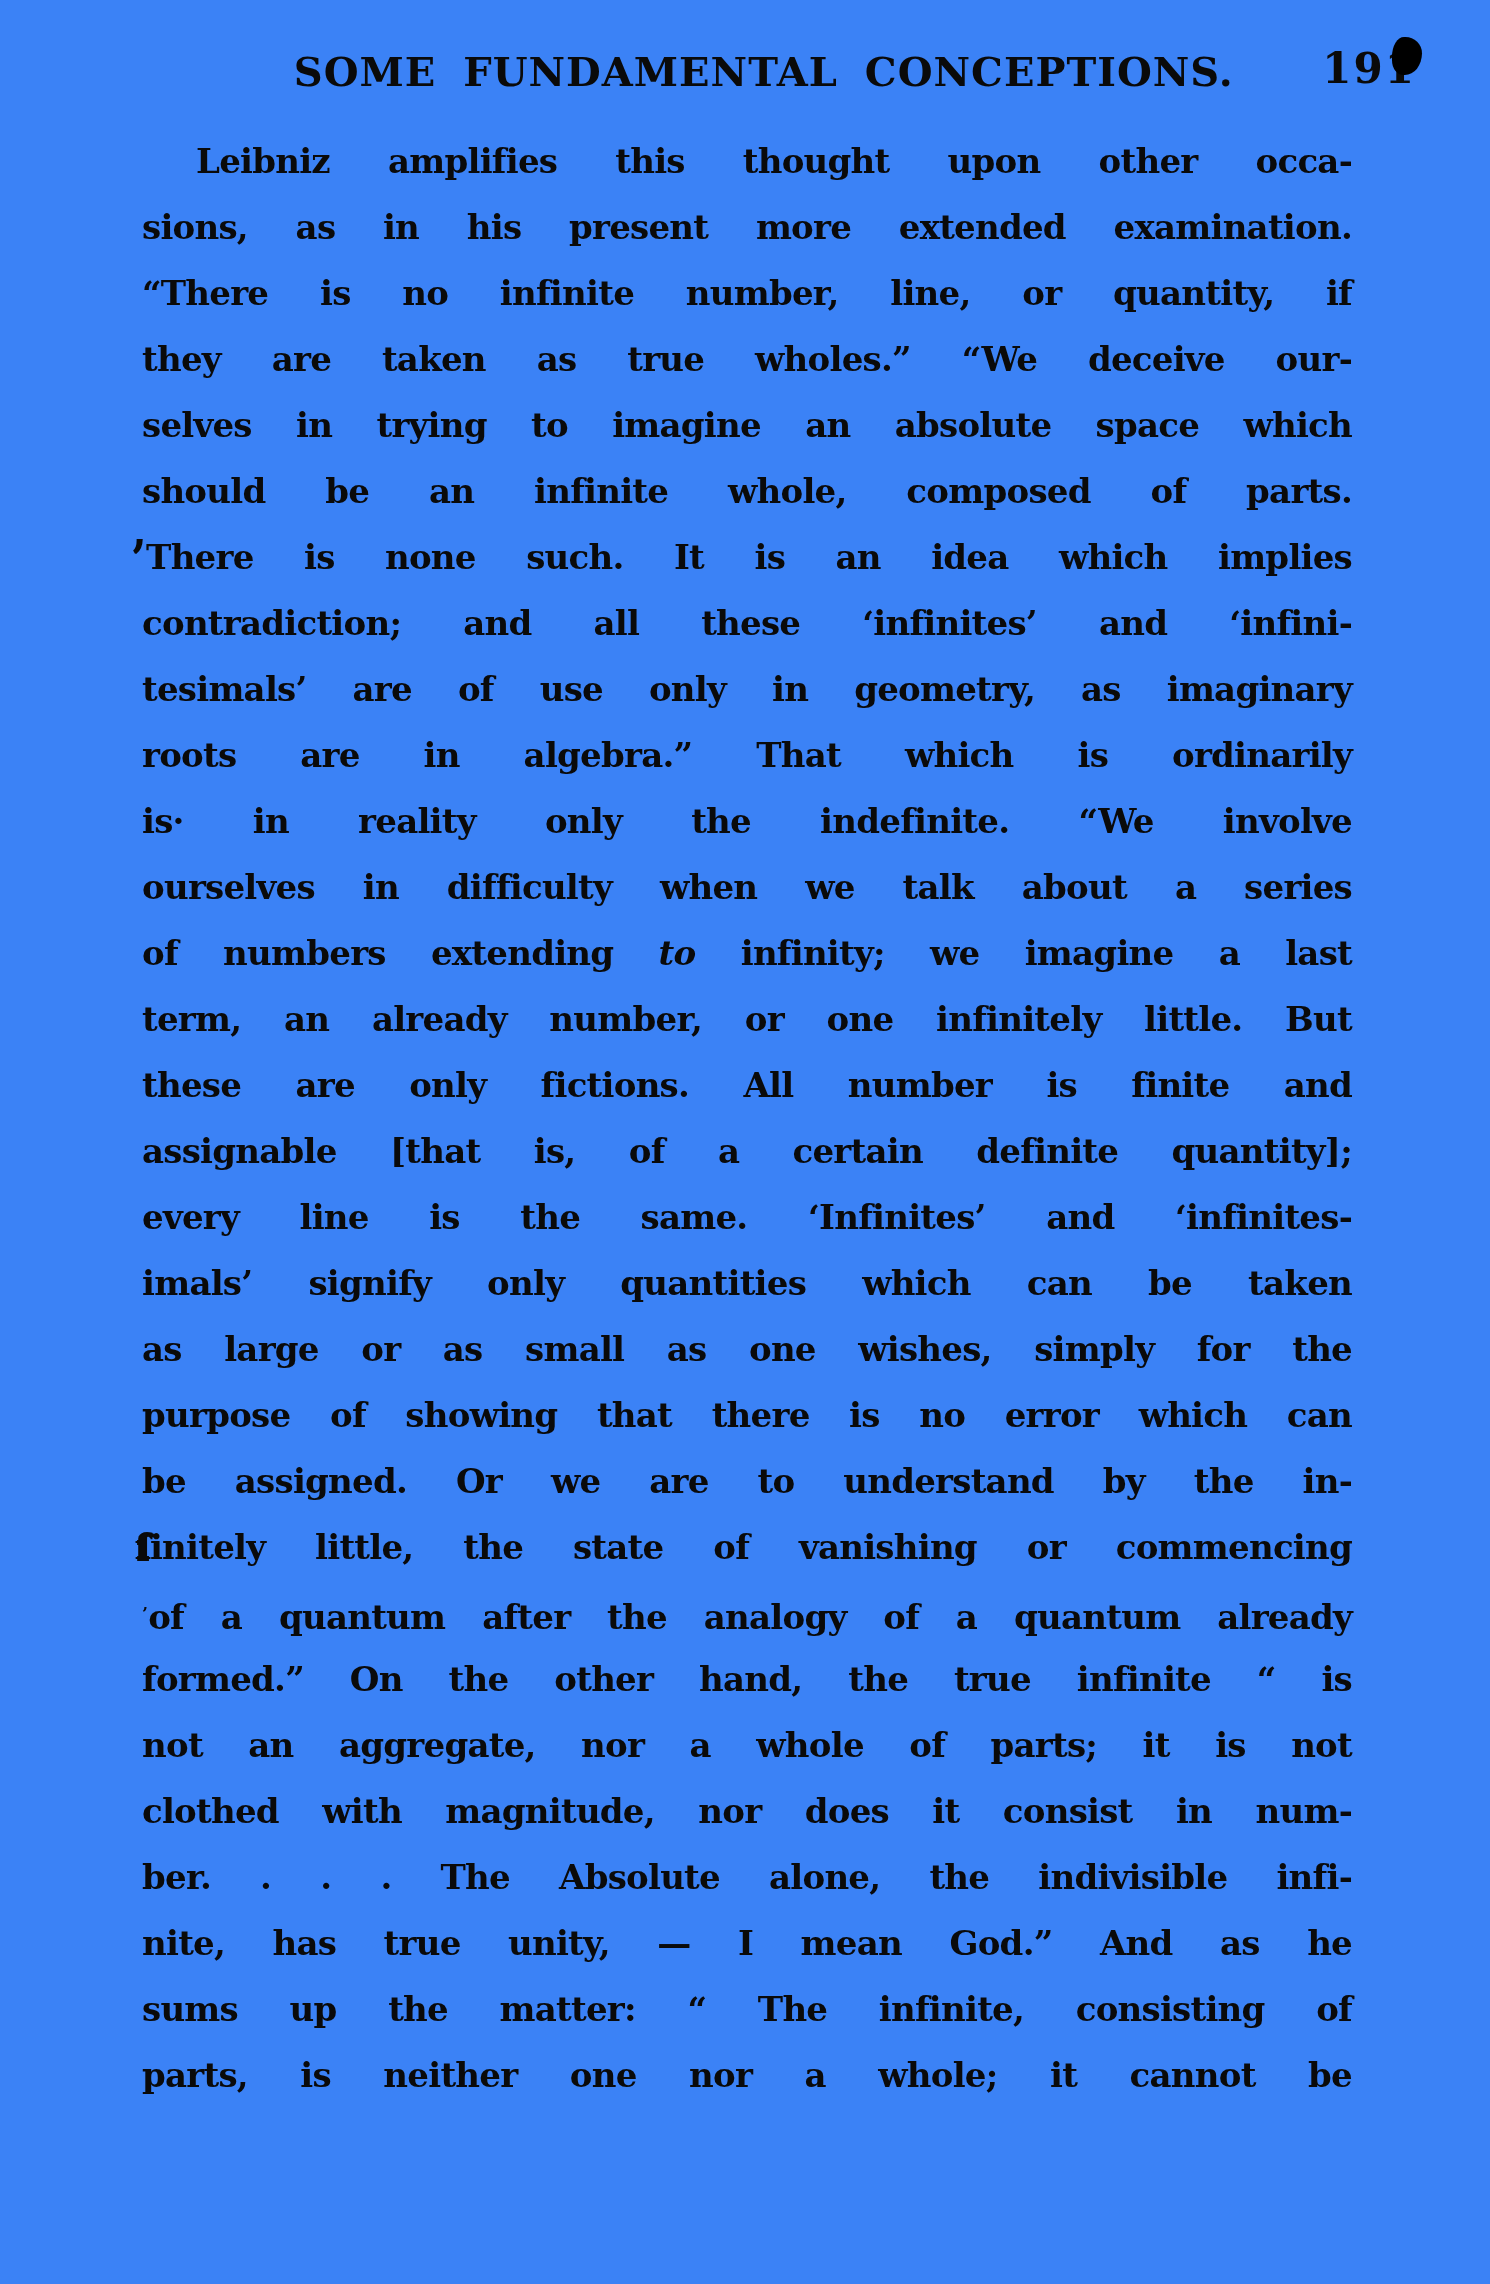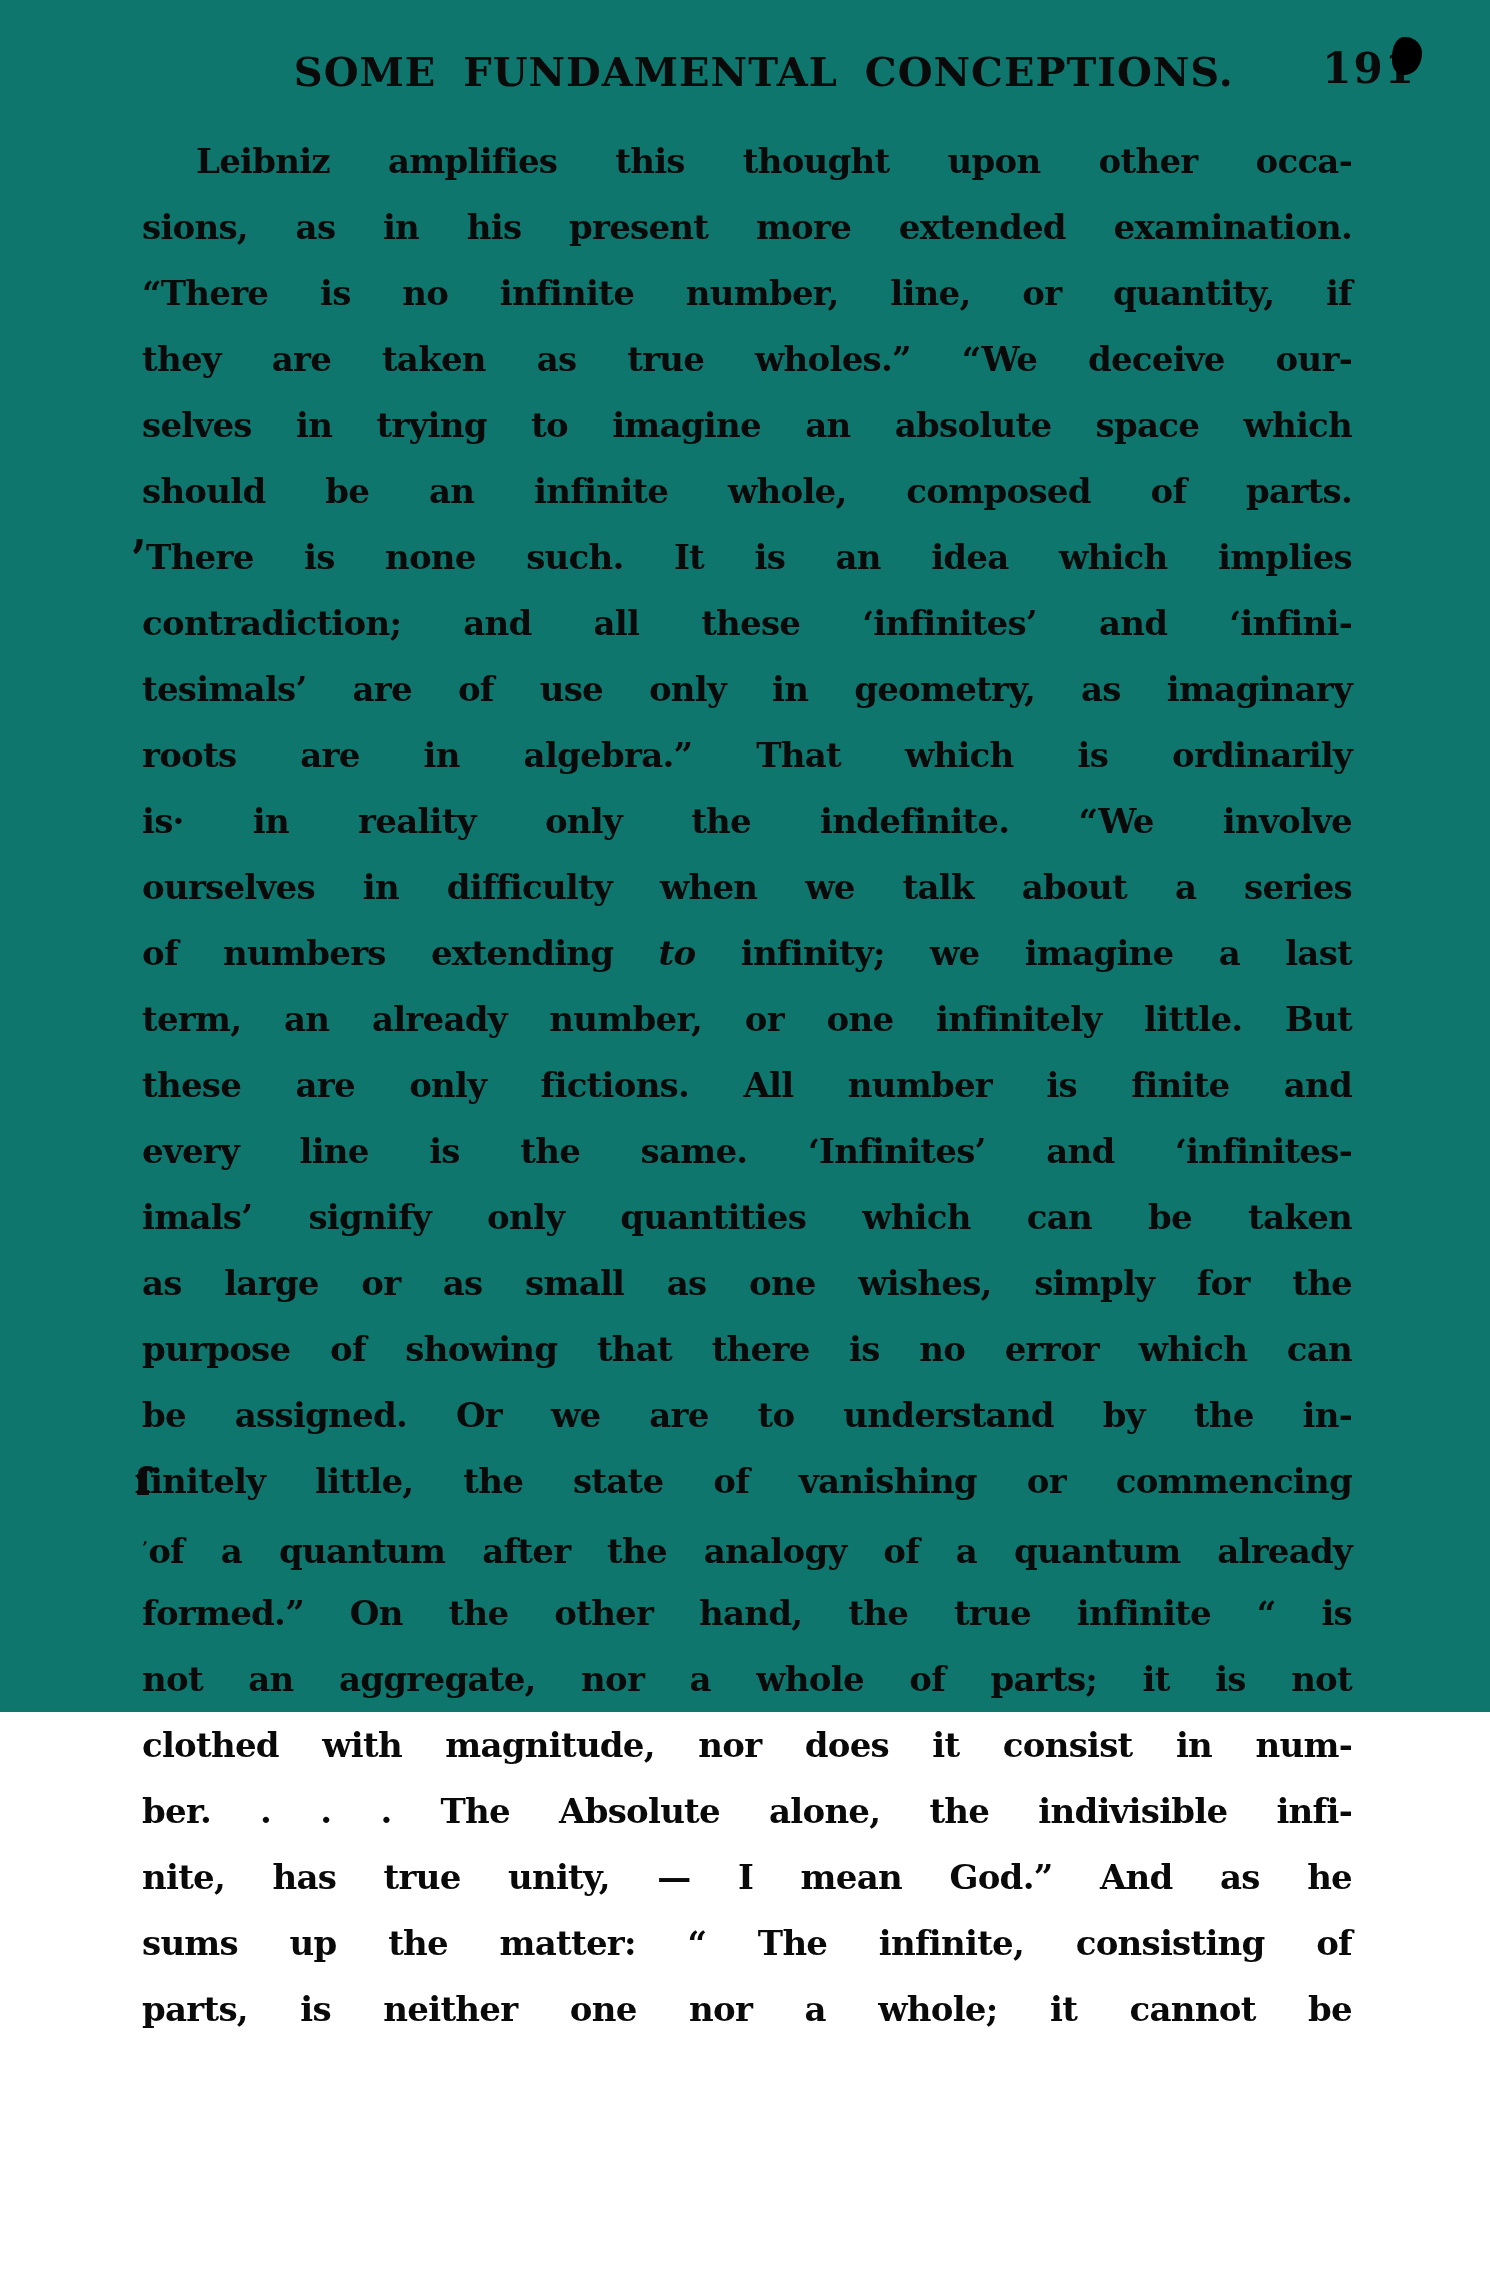--- a/index.html
+++ b/index.html
@@ -7,22 +7,22 @@
     width: 1490px;
     height: 2284px;
     background: #ffffff;
     font-family: "DejaVu Serif", serif;
     color: #0a0a0a;
     overflow: hidden;
   }
   .page {
     position: relative;
     width: 1490px;
-    height: 1712px;
-    background: #0f766e;
+    height: 2284px;
+    background: #3b82f6;
   }
   
   .hdr {
     position: relative;
     padding-top: 52px;
     height: 50px;
   }
   .hdr-title {
     position: absolute;
     left: 50%;
@@ -110,20 +110,21 @@
       <div class="line"><span>should be an infinite whole, composed of parts.</span></div>
       <div class="line"><span class="m">’</span><span>There is none such. It is an idea which implies</span></div>
       <div class="line"><span>contradiction; and all these ‘infinites’ and ‘infini-</span></div>
       <div class="line"><span>tesimals’ are of use only in geometry, as imaginary</span></div>
       <div class="line"><span>roots are in algebra.” That which is ordinarily</span></div>
       <div class="line"><span>is· in reality only the indefinite. “We involve</span></div>
       <div class="line"><span>ourselves in difficulty when we talk about a series</span></div>
       <div class="line"><span>of numbers extending </span><span class="i">to</span><span> infinity; we imagine a last</span></div>
       <div class="line"><span>term, an already number, or one infinitely little. But</span></div>
       <div class="line"><span>these are only fictions. All number is finite and</span></div>
+      <div class="line"><span>assignable [that is, of a certain definite quantity];</span></div>
       <div class="line"><span>every line is the same. ‘Infinites’ and ‘infinites-</span></div>
       <div class="line"><span>imals’ signify only quantities which can be taken</span></div>
       <div class="line"><span>as large or as small as one wishes, simply for the</span></div>
       <div class="line"><span>purpose of showing that there is no error which can</span></div>
       <div class="line"><span>be assigned. Or we are to understand by the in-</span></div>
       <div class="line"><span class="mf">ſ</span><span>initely little, the state of vanishing or commencing</span></div>
       <div class="line"><span class="lm">’</span><span>of a quantum after the analogy of a quantum already</span></div>
       <div class="line"><span>formed.” On the other hand, the true infinite “ is</span></div>
       <div class="line"><span>not an aggregate, nor a whole of parts; it is not</span></div>
       <div class="line"><span>clothed with magnitude, nor does it consist in num-</span></div>

